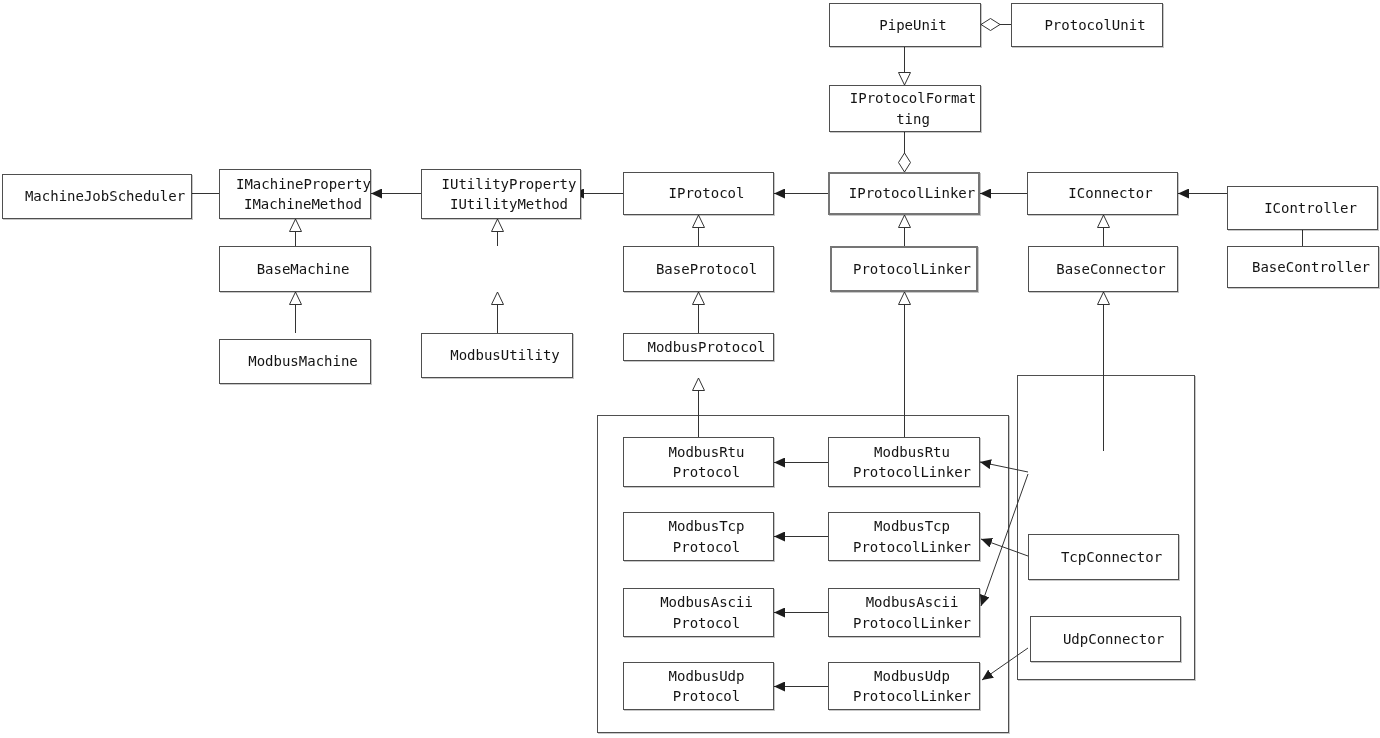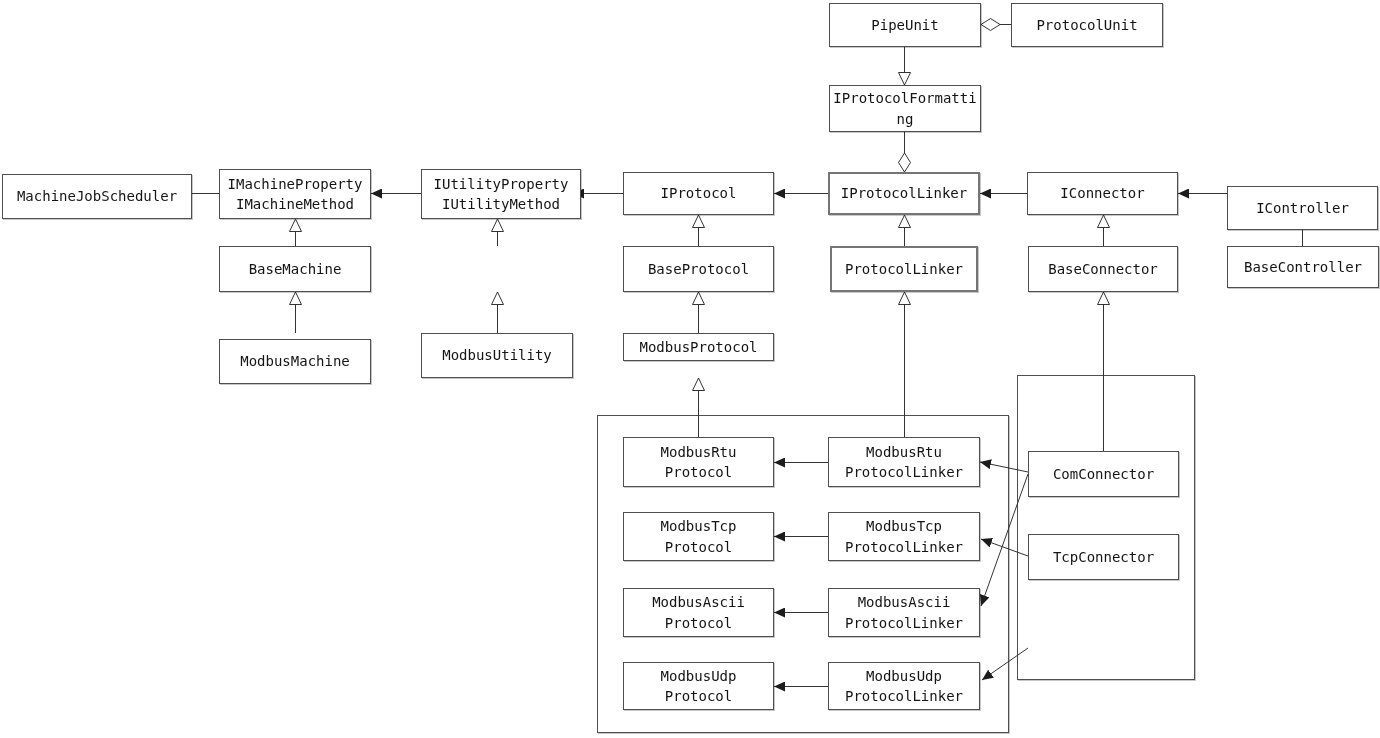--- a/index.html
+++ b/index.html
@@ -4,21 +4,21 @@
 <style>
   html,body{margin:0;padding:0;background:#ffffff;}
   .stage{position:relative;width:1380px;height:738px;background:#ffffff;overflow:hidden;
          font-family:"DejaVu Sans Mono","Liberation Mono",monospace;}
   .edges{position:absolute;left:0;top:0;}
   .frame{position:absolute;box-sizing:border-box;border:1px solid #4f4f4f;
          box-shadow:1px 1px 0 rgba(0,0,0,0.22);background:transparent;}
   .node{position:absolute;box-sizing:border-box;background:#ffffff;border:1px solid #4f4f4f;
         box-shadow:1px 1px 0 rgba(0,0,0,0.22);
         display:flex;align-items:center;justify-content:center;text-align:center;
-        font-size:14px;color:#141414;line-height:1.45;}
+        font-size:14px;color:#141414;line-height:1.45;padding-left:16px;}
   .node span{display:block;width:100%;white-space:pre-line;}
   .node.thick{border:2px solid #757575;justify-content:center;}
   .node.breakall span{white-space:normal;word-break:break-all;padding:0 1px;}
 </style>
 </head>
 <body>
 
 <div class="stage">
 
   <div class="frame" style="left:597px;top:415px;width:412px;height:318px"></div>
@@ -160,20 +160,20 @@
     </div>
   <div class="node" style="left:623px;top:662px;width:151px;height:48px">
       <span>ModbusUdp
 Protocol</span>
     </div>
   <div class="node" style="left:828px;top:662px;width:152px;height:48px">
       <span>ModbusUdp
 ProtocolLinker</span>
     </div>
 
-  <div class="node" style="left:1028px;top:451px;width:151px;height:46px">
-      <span>ComConnector</span>
-    </div>
   <div class="node" style="left:1028px;top:534px;width:151px;height:46px">
       <span>TcpConnector</span>
+    </div>
+  <div class="node" style="left:1030px;top:616px;width:151px;height:46px">
+      <span>UdpConnector</span>
     </div>
 
 </div>
 
 </body></html>

